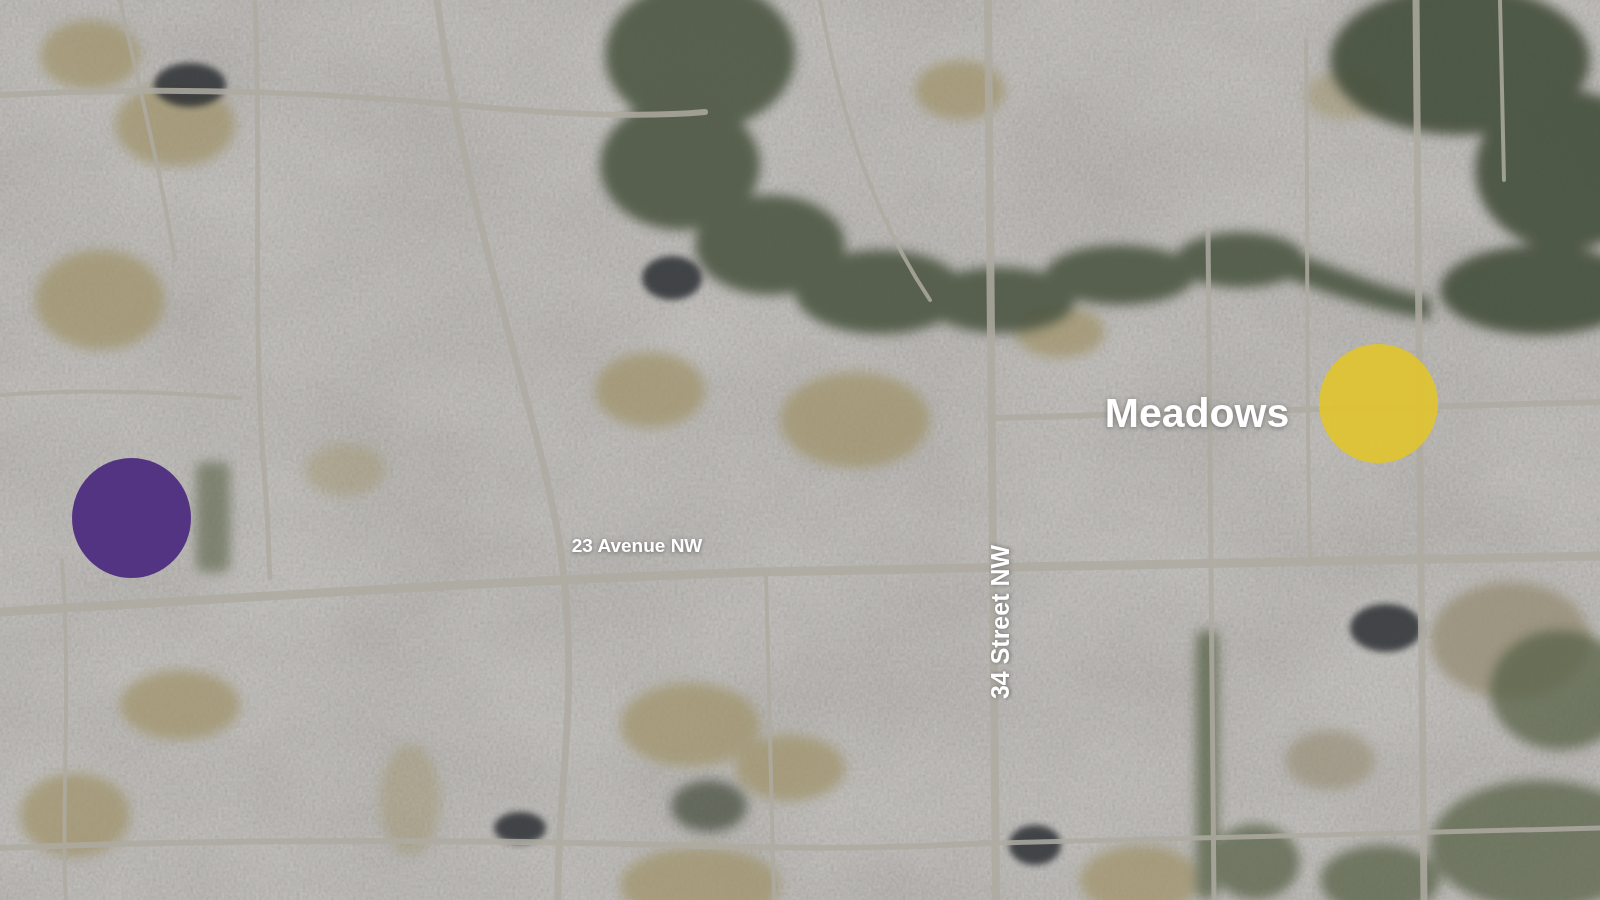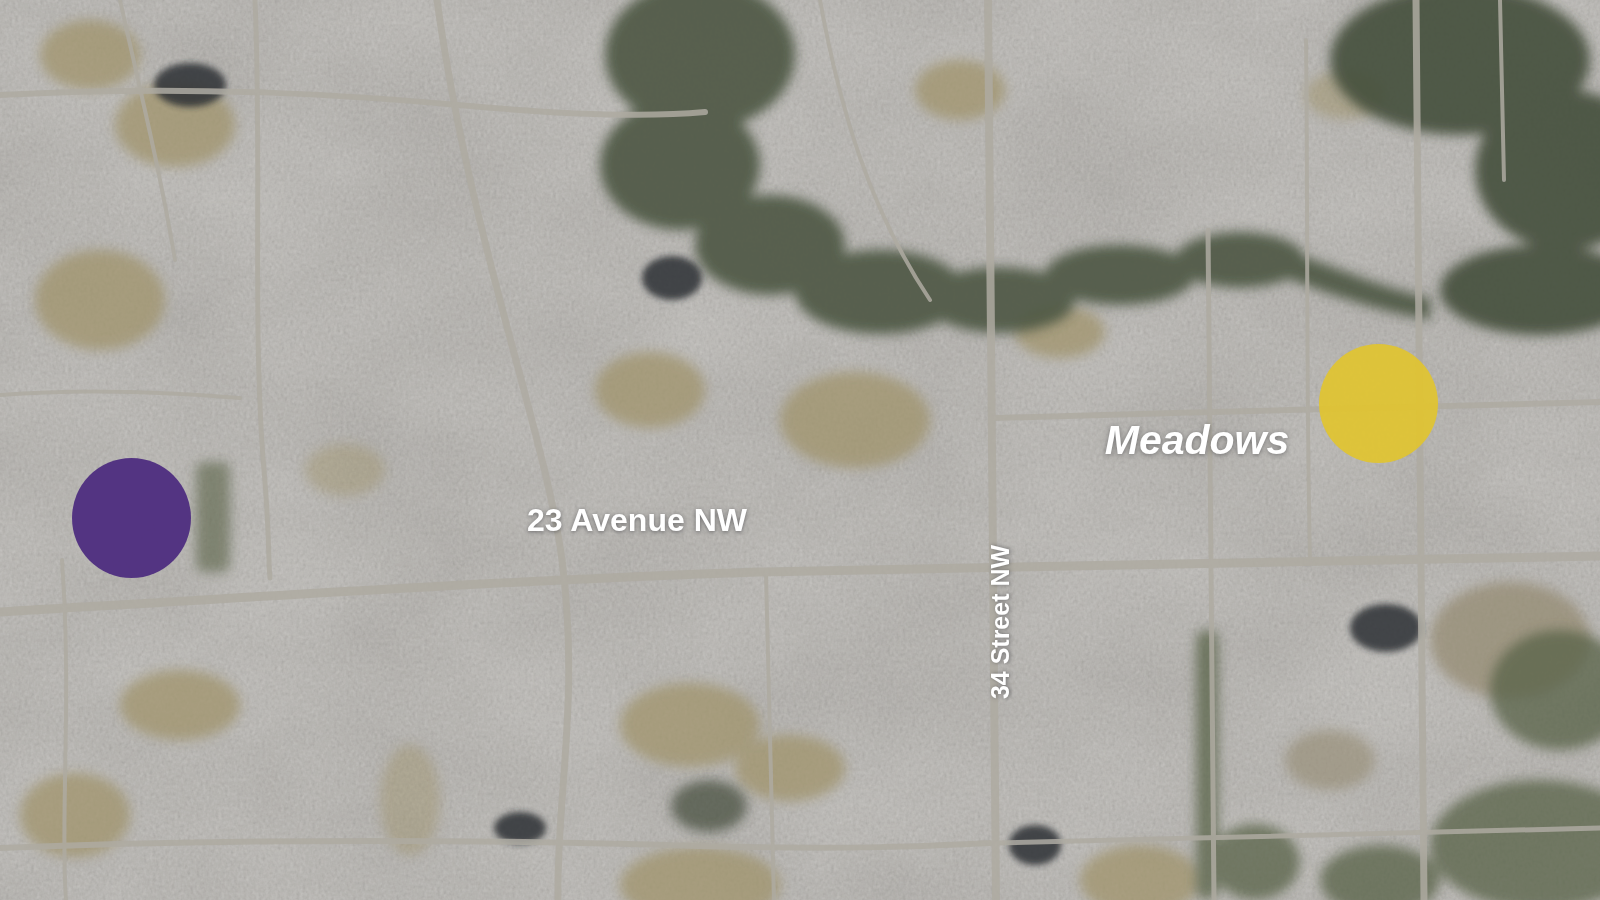--- a/index.html
+++ b/index.html
@@ -13,27 +13,27 @@
   }
   .marker-holy{left:72px;top:458px;width:119px;height:120px;opacity:.96;}
   .marker-meadows{left:1319px;top:344px;width:119px;height:119px;opacity:.93;}
   .site-label{
     position:absolute;transform:translateX(-50%);
     color:#ffffff;font-weight:700;font-size:41px;line-height:50px;
     text-align:center;white-space:nowrap;
     text-shadow:0 1px 5px rgba(30,30,35,.45);
   }
   .site-label-holy{left:287px;top:379px;}
-  .site-label-meadows{left:1197px;top:415px;font-style:italic;}
+  .site-label-meadows{left:1197px;top:388px;}
   .street-label{
     position:absolute;color:#ffffff;font-weight:700;white-space:nowrap;
     text-shadow:0 1px 4px rgba(30,30,35,.5);
   }
   .street-label-avenue{
-    left:637px;top:520px;font-size:32px;
+    left:637px;top:546px;font-size:19px;
     transform:translate(-50%,-50%);
   }
   .street-label-street{
     left:1000px;top:622px;font-size:25px;
     transform:translate(-50%,-50%) rotate(-90deg);
   }
 </style>
 </head>
 <body>
 

